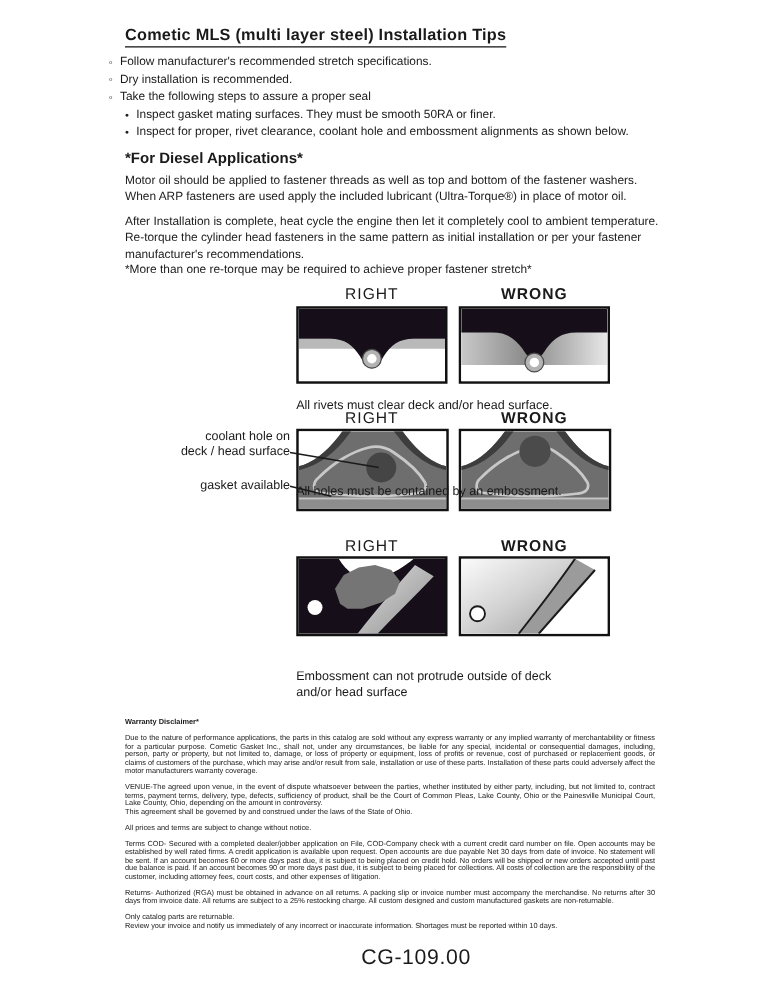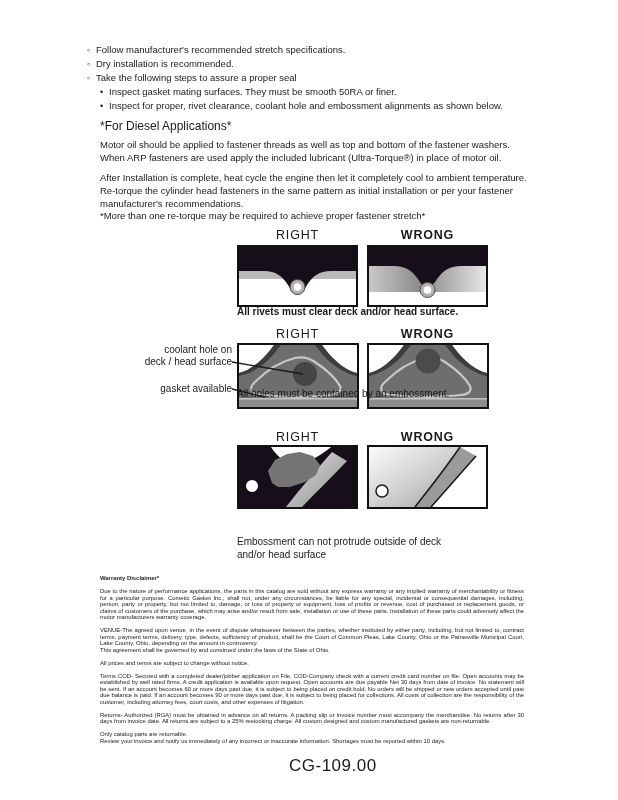--- a/index.html
+++ b/index.html
@@ -12,32 +12,32 @@
   .title{left:100px;top:20px;font-size:13px;font-weight:bold;
          border-bottom:1.5px solid #111;padding-bottom:2px;letter-spacing:.2px;}
   
   .bullets{left:87px;top:43px;font-size:9.5px;line-height:14px;width:450px;}
   .brow{display:flex;}
   .brow .mk{width:9px;flex:none;text-align:left;}
   .brow.sub{margin-left:13px;}
   .mk.open{font-size:9px;transform:translateY(-0.5px);}
   .mk.fill{font-size:9px;}
   
-  .h2{left:100px;top:119px;font-size:12px;font-weight:normal;}
+  .h2{left:100px;top:119px;font-size:12px;font-weight:bold;}
   .para{left:100px;font-size:9.5px;line-height:13px;width:434px;}
   .p1{top:138px;}
   .p2{top:171px;}
   .p3{top:209px;}
   
   .dg-h{font-size:12.5px;letter-spacing:.8px;text-align:center;width:121px;}
   .dg-box{border:2px solid #111;background:#fff;font-size:0;line-height:0;}
   .cap{font-size:10px;line-height:12.5px;}
   .colL{left:237px;} .colR{left:367px;font-weight:bold;}
   .r1h{top:228px;} .r1b{top:245px;width:117px;height:58px;}
-  .cap1{top:306px;font-weight:bold;}
+  .cap1{top:319px;}
   .r2h{top:327px;} .r2b{top:343px;width:118px;height:62px;}
   .cap2{top:388px;}
   .r3h{top:430px;} .r3b{top:445px;width:117px;height:60px;}
   .cap3{top:536px;width:250px;}
   
   .ann{font-size:10px;line-height:12.2px;text-align:right;width:170px;left:62px;}
   .annA{top:344px;} .annB{top:383px;}
   .leader{left:228px;top:358px;}
   
   .legal{left:100px;top:575px;width:424px;font-size:5.9px;line-height:6.5px;}
@@ -45,20 +45,21 @@
   .legal p{margin:0 0 0 0;text-align:justify;}
   .legal p.gap{margin-top:6.5px;}
   
   .footer-code{left:289px;top:756px;font-size:17px;letter-spacing:.5px;}
 </style>
 </head>
 <body>
 
 <div class="page">
 
+  <div class="abs title">Cometic MLS (multi layer steel) Installation Tips</div>
 
   <div class="abs bullets">
     <div class="brow">
       <span class="mk open">◦</span>
       <span>Follow manufacturer's recommended stretch specifications.</span>
     </div>
     <div class="brow">
       <span class="mk open">◦</span>
       <span>Dry installation is recommended.</span>
     </div>

